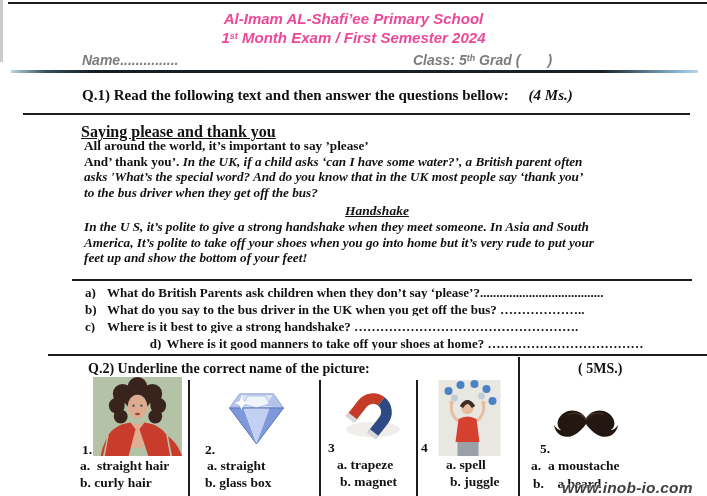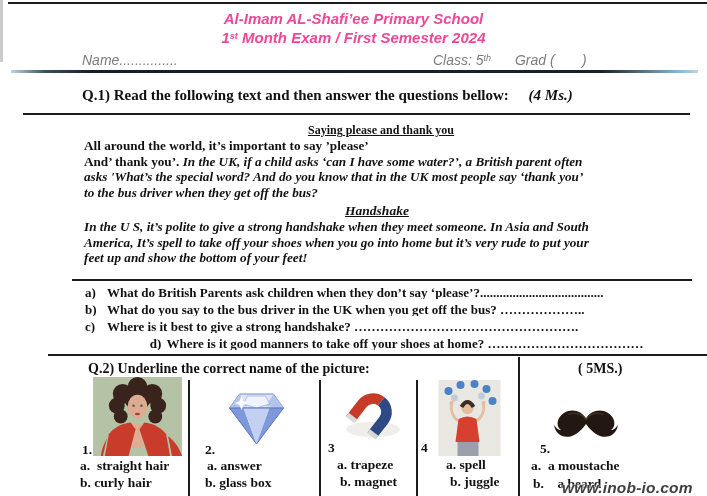--- a/index.html
+++ b/index.html
@@ -5,26 +5,26 @@
   html,body{margin:0;padding:0;background:#fff;}
   .page{position:relative;width:707px;height:496px;background:#ffffff;overflow:hidden;
         font-family:"Liberation Serif","DejaVu Serif",serif;color:#111;}
   .abs{position:absolute;line-height:1;}
   .hline{position:absolute;background:#1c1c1c;}
   .vline{position:absolute;background:#1c1c1c;}
   .hdr{position:absolute;left:0;width:100%;text-align:center;
        font-family:"Liberation Sans","DejaVu Sans",sans-serif;
        font-weight:bold;font-style:italic;color:#ec4899;font-size:15px;line-height:1;}
   .gray-sans{font-family:"Liberation Sans","DejaVu Sans",sans-serif;
-       font-weight:normal;font-style:italic;color:#7c7c7c;font-size:14px;line-height:1;}
+       font-weight:bold;font-style:italic;color:#7c7c7c;font-size:14px;line-height:1;}
   sup{font-size:9px;vertical-align:4px;}
   .b{font-weight:bold;}
   .i{font-style:italic;}
   .u{text-decoration:underline;}
-  .ws{white-space:pre;margin-left:20px;}
+  .ws{white-space:pre;}
   .body13{font-size:13.2px;font-weight:bold;line-height:1;white-space:nowrap;}
   .qrow{position:absolute;left:85px;right:4px;overflow:hidden;white-space:nowrap;
         font-size:13px;font-weight:bold;line-height:1;}
   .qrow .lbl{display:inline-block;width:22px;}
   .opt{position:absolute;font-size:13.5px;font-weight:bold;line-height:1;white-space:pre;}
   .num{position:absolute;font-size:13.5px;font-weight:bold;line-height:1;}
   .name-underline{position:absolute;left:11px;top:70px;width:687px;height:3px;
         background:linear-gradient(90deg,#b9d5e8 0%,#37505f 5%,#161d23 12%,#1a2228 86%,#86b4d2 97%,#b9d5e8 100%);}
   .watermark{position:absolute;left:562px;top:480px;z-index:9;
         font-family:"Liberation Sans","DejaVu Sans",sans-serif;
@@ -46,29 +46,29 @@
   <div class="abs gray-sans" style="left:82px;top:53px;">Name...............</div>
   <div class="abs gray-sans ws" style="left:413px;top:53px;"><span>Class: 5</span><sup>th</sup><span class="ws"> Grad (       )</span></div>
   <div class="name-underline"></div>
 
   <div class="abs" style="left:82px;top:88px;font-size:15px;font-weight:bold;white-space:nowrap;">
     <span>Q.1) Read the following text and then answer the questions bellow:</span>
     <span class="i" style="margin-left:16px;">(4 Ms.)</span>
   </div>
   <div class="hline" style="left:23px;top:113px;width:667px;height:2px;"></div>
 
-  <div class="abs b u" style="left:89px;top:124px;width:584px;text-align:center;font-size:12px;">Saying please and thank you</div>
+  <div class="abs b u" style="left:81px;top:124px;width:584px;text-align:left;font-size:16px;">Saying please and thank you</div>
   <div class="abs body13" style="left:84px;top:139px;">All around the world, it’s important to say ’please’</div>
   <div class="abs body13" style="left:84px;top:155px;"><span> And’ thank you’. </span><span class="i">In the UK, if a child asks ‘can I have some water?’, a British parent often</span></div>
   <div class="abs body13 i" style="left:84px;top:170px;">asks 'What’s the special word? And do you know that in the UK most people say ‘thank you’</div>
   <div class="abs body13 i" style="left:84px;top:186px;">to the bus driver when they get off the bus?</div>
 
   <div class="abs b i u" style="left:85px;top:204px;width:584px;text-align:center;font-size:13.5px;">Handshake</div>
   <div class="abs body13 i" style="left:84px;top:220px;">In the U S, it’s polite to give a strong handshake when they meet someone. In Asia and South</div>
-  <div class="abs body13 i" style="left:84px;top:236px;">America, It’s spell to take off your shoes when you go into home but it’s very rude to put your</div>
+  <div class="abs body13 i" style="left:84px;top:236px;">America, It’s polite to take off your shoes when you go into home but it’s very rude to put your</div>
   <div class="abs body13 i" style="left:84px;top:251px;">feet up and show the bottom of your feet!</div>
 
   <div class="hline" style="left:72px;top:279px;width:620px;height:2px;"></div>
   <div class="qrow" style="top:286px;"><span class="lbl">a)</span><span>What do British Parents ask children when they don’t say ‘please’?......................................</span></div>
   <div class="qrow" style="top:303px;"><span class="lbl">b)</span><span>What do you say to the bus driver in the UK when you get off the bus? ………………..</span></div>
   <div class="qrow" style="top:320px;"><span class="lbl">c)</span><span>Where is it best to give a strong handshake? …………………………………………….</span></div>
   <div class="qrow" style="top:337px;text-align:center;"><span class="lbl">d)</span><span>Where is it good manners to take off your shoes at home? ………………………………</span></div>
   <div class="hline" style="left:48px;top:354px;width:659px;height:2px;"></div>
 
   <div class="abs b" style="left:88px;top:362px;font-size:14px;white-space:nowrap;">Q.2) Underline the correct name of the picture:</div>
@@ -117,21 +117,21 @@
         <polygon points="54,6 64,20 46,18" fill="#b3c3ec"></polygon>
         <polygon points="28,8 46,8 50,16 37,20 24,16" fill="#eef3fc" stroke="#8fa3d6" stroke-width=".6"></polygon>
         <polygon points="10,20 24,20 37,56" fill="#7d99da"></polygon>
         <polygon points="24,20 50,20 37,56" fill="#c3d0f1"></polygon>
         <polygon points="50,20 64,20 37,56" fill="#7d99da"></polygon>
         <polygon points="10,20 64,20 37,56" fill="none" stroke="#5a74bd" stroke-width="1"></polygon>
         <path d="M22,8 L24,13 L29,15 L24,17 L22,22 L20,17 L15,15 L20,13 Z" fill="#ffffff" opacity=".95"></path>
       </svg>
     </div>
     <div class="num" style="left:205px;top:443px;">2.</div>
-    <div class="opt" style="left:207px;top:459px;">a. answer</div>
+    <div class="opt" style="left:207px;top:459px;">a. straight</div>
     <div class="opt" style="left:205px;top:476px;">b. glass box</div>
   </div>
 
   <div>
     <div class="abs" style="left:336px;top:387px;">
       <svg width="74" height="54" viewBox="0 0 76 56">
         <ellipse cx="38" cy="44" rx="28" ry="8" fill="#e3e0da" opacity=".55"></ellipse>
         <g transform="rotate(38 38 26)">
           <path d="M24,46 L24,26 A14,14 0 0 1 38,12" fill="none" stroke="#c63a28" stroke-width="11"></path>
           <path d="M38,12 A14,14 0 0 1 52,26 L52,46" fill="none" stroke="#2e4a85" stroke-width="11"></path>

